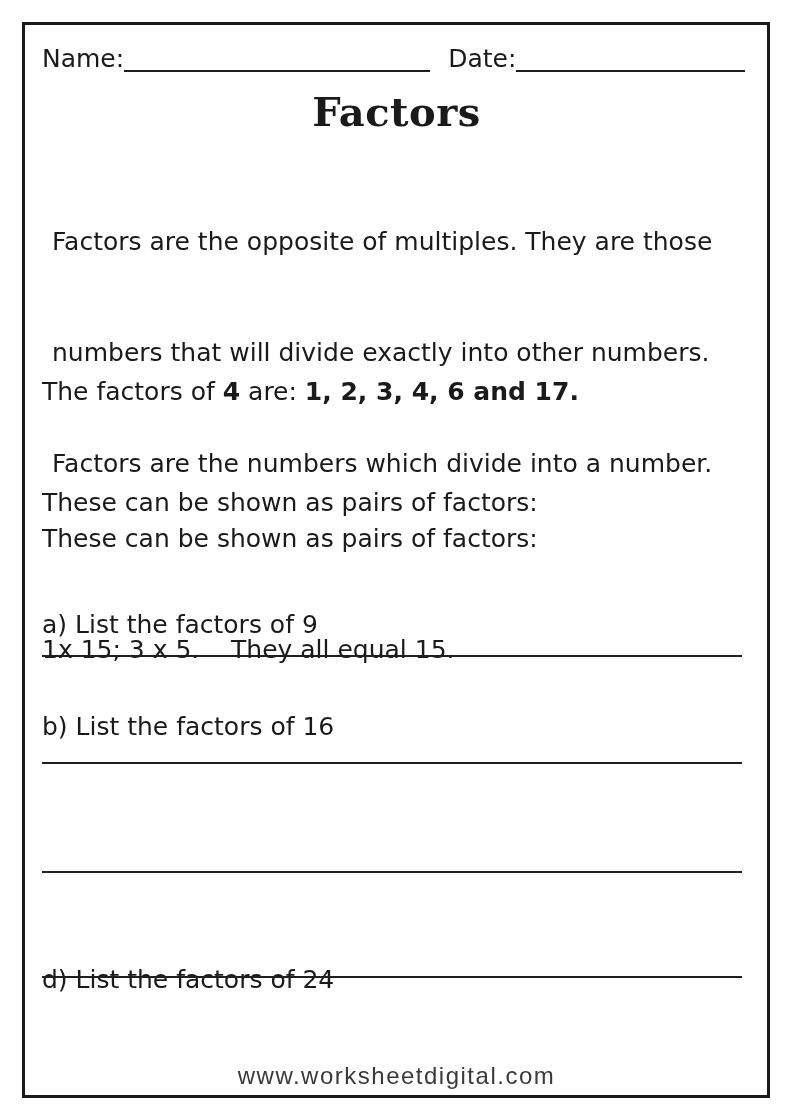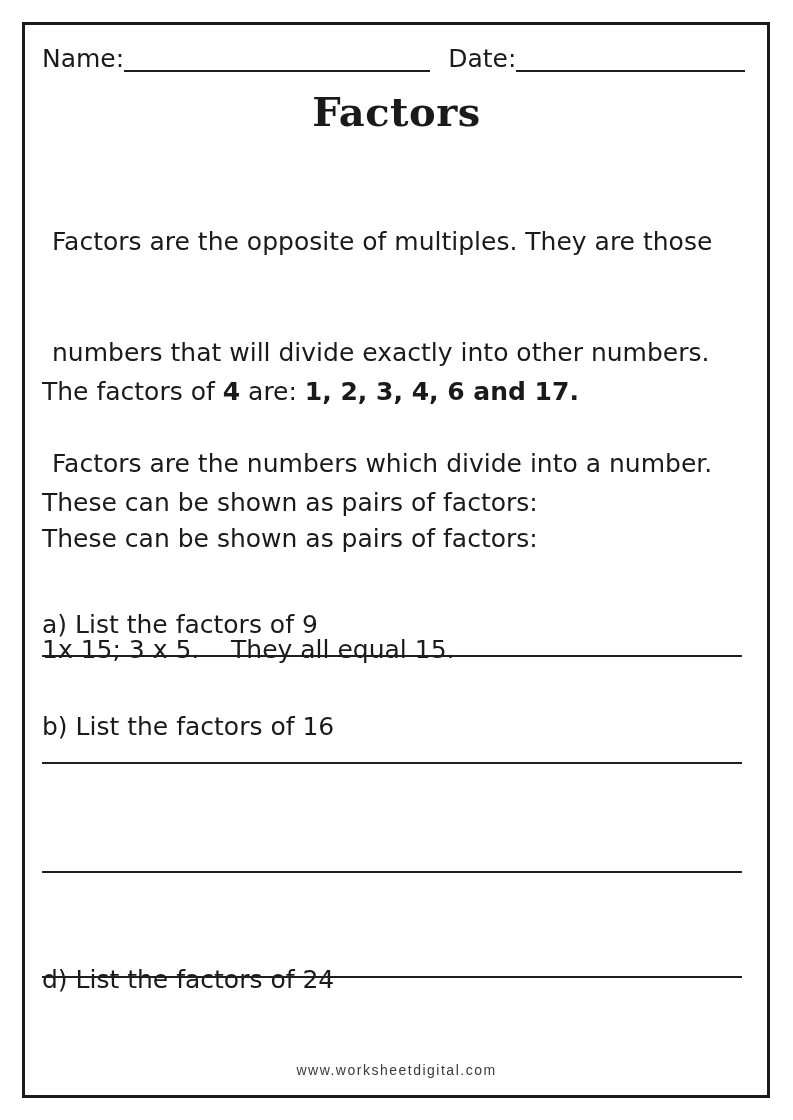--- a/index.html
+++ b/index.html
@@ -40,21 +40,21 @@
   .answer-line{
     position:absolute;left:42px;width:700px;height:0;
     border-top:2px solid #1f1f1f;
   }
   .q-a{top:606px;}  .line-a{top:655px;}
   .q-b{top:708px;}  .line-b{top:762px;}
   .q-c{top:814px;}  .line-c{top:871px;}
   .q-d{top:921px;margin-top:40px;}  .line-d{top:976px;}
   .footer{
     position:absolute;left:0;top:1062px;width:100%;text-align:center;
-    font-family:"Liberation Sans",sans-serif;font-size:14px;letter-spacing:1.5px;
+    font-family:"Liberation Sans",sans-serif;font-size:24px;letter-spacing:1.5px;
     color:#3a3a3a;
   }
 </style>
 </head>
 <body>
 
 <div class="page">
   <div class="frame"></div>
 
   <div class="hdr-row">

